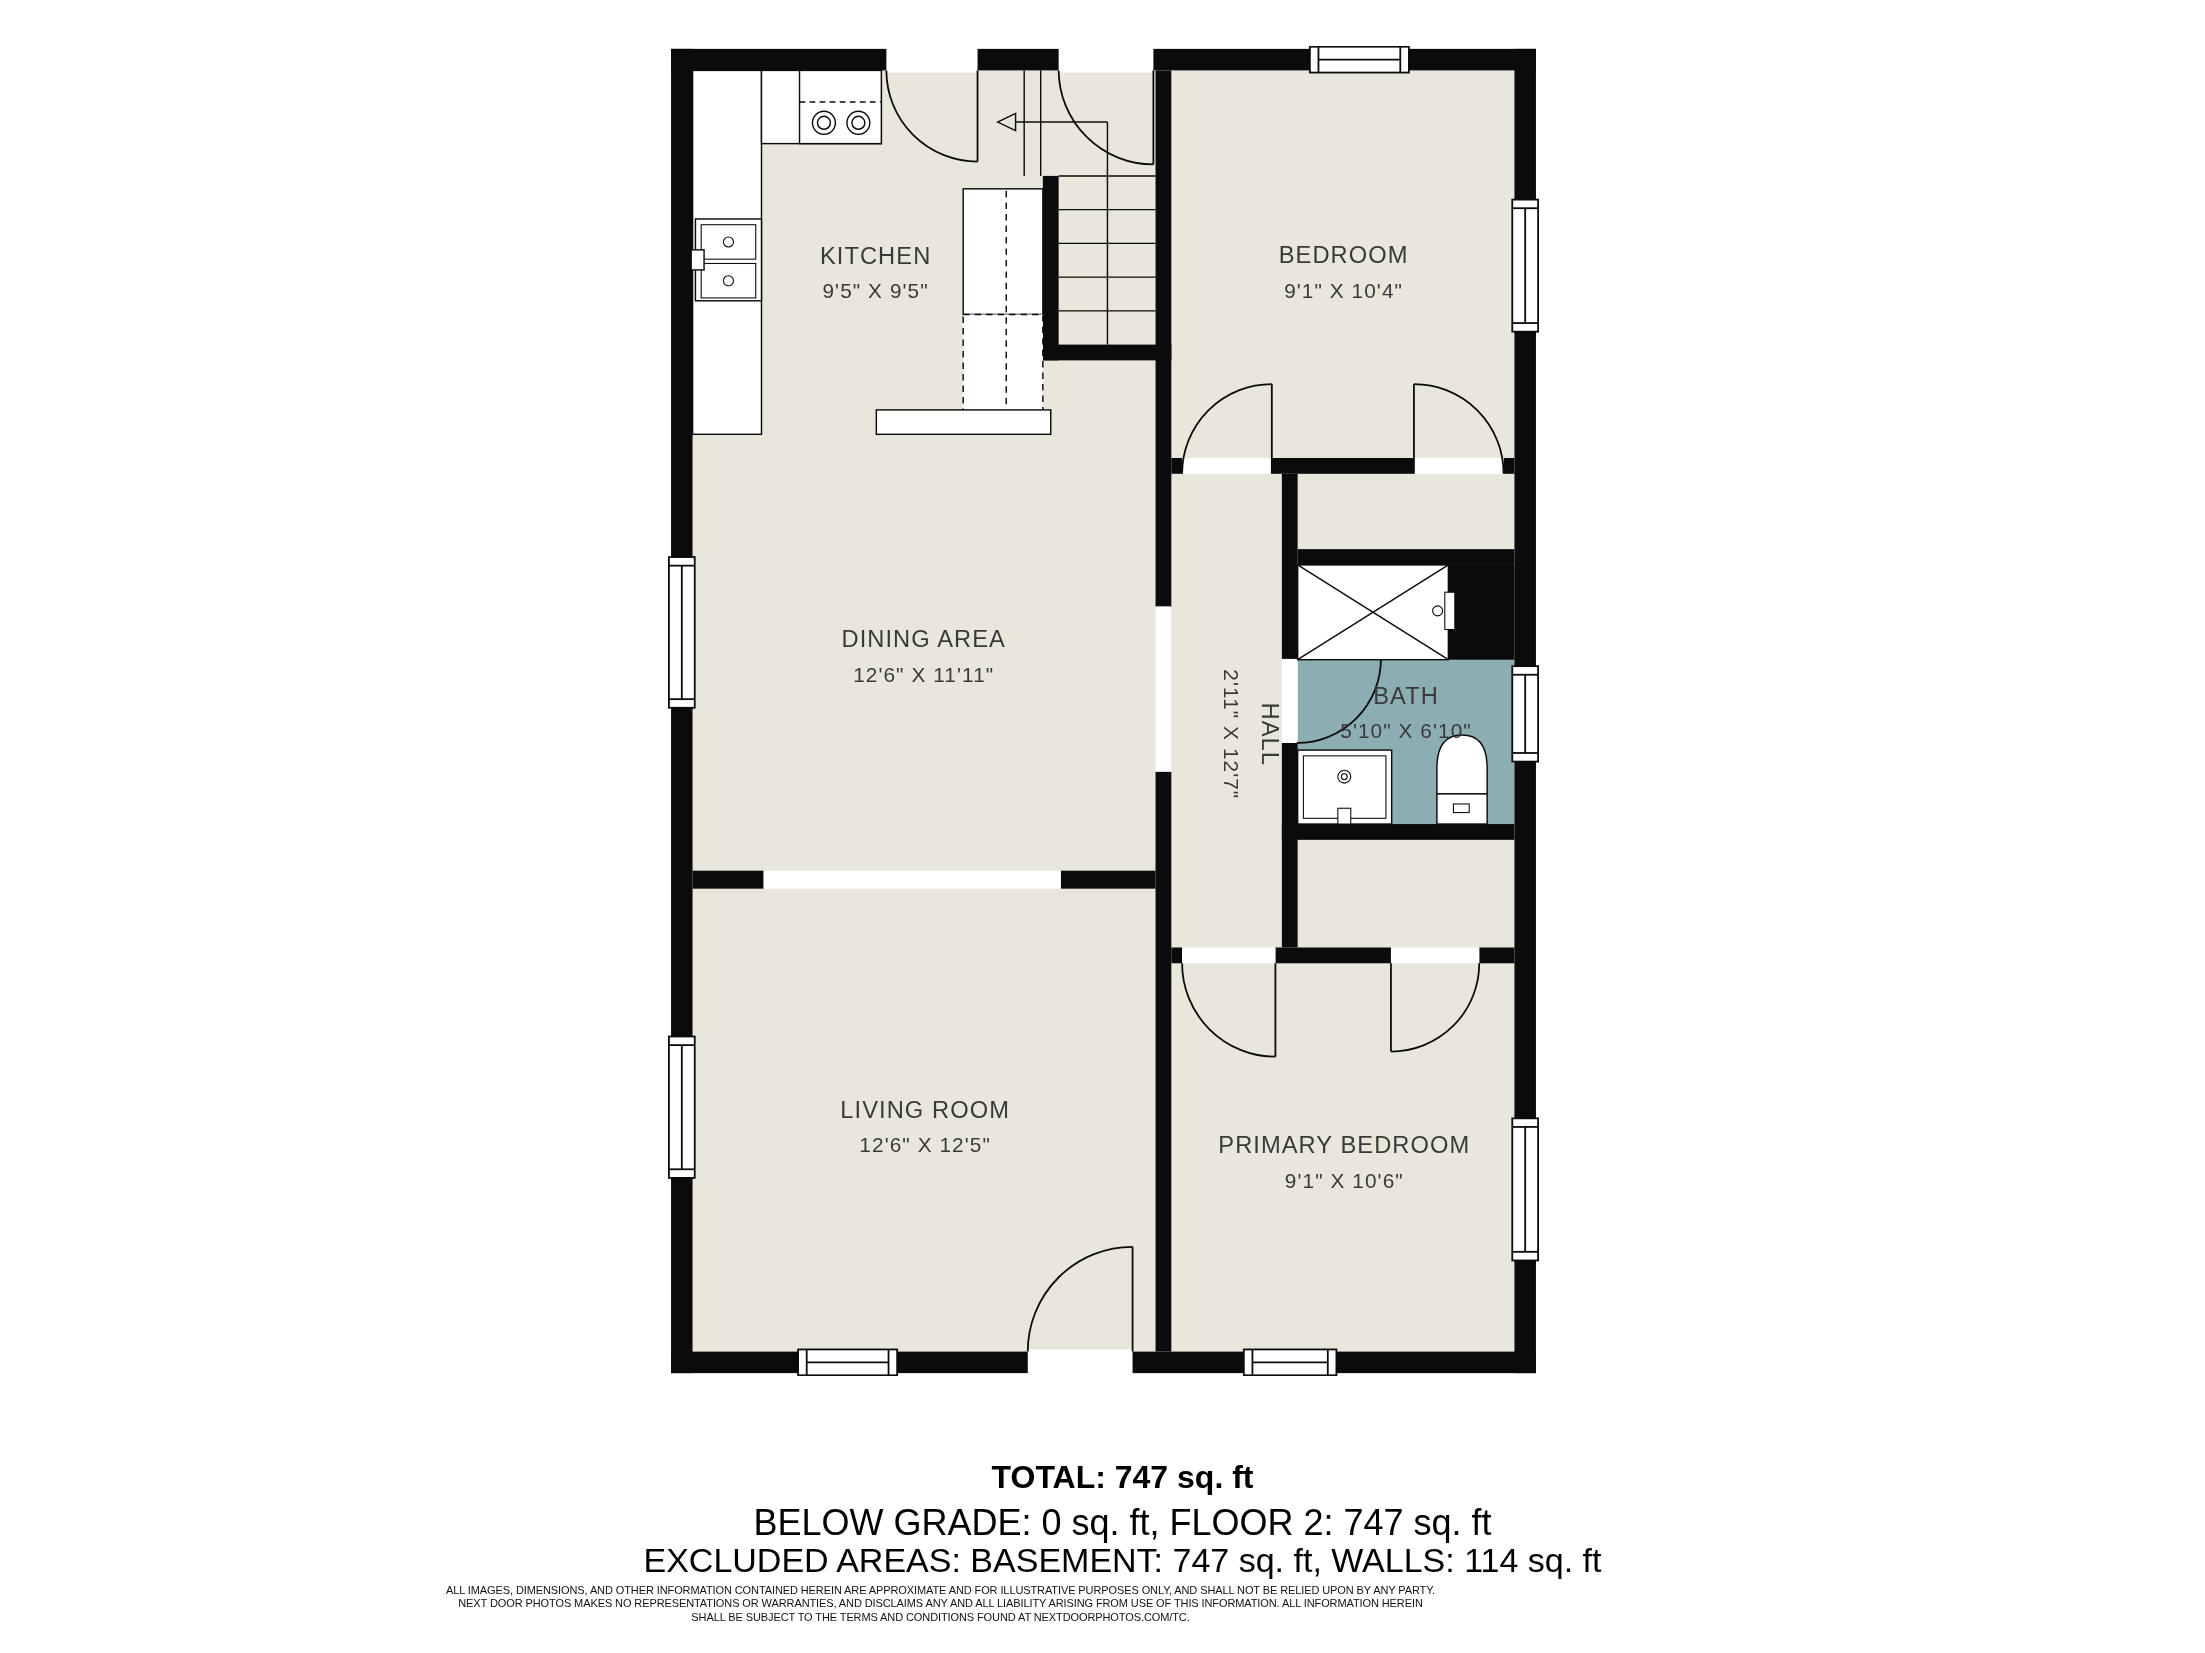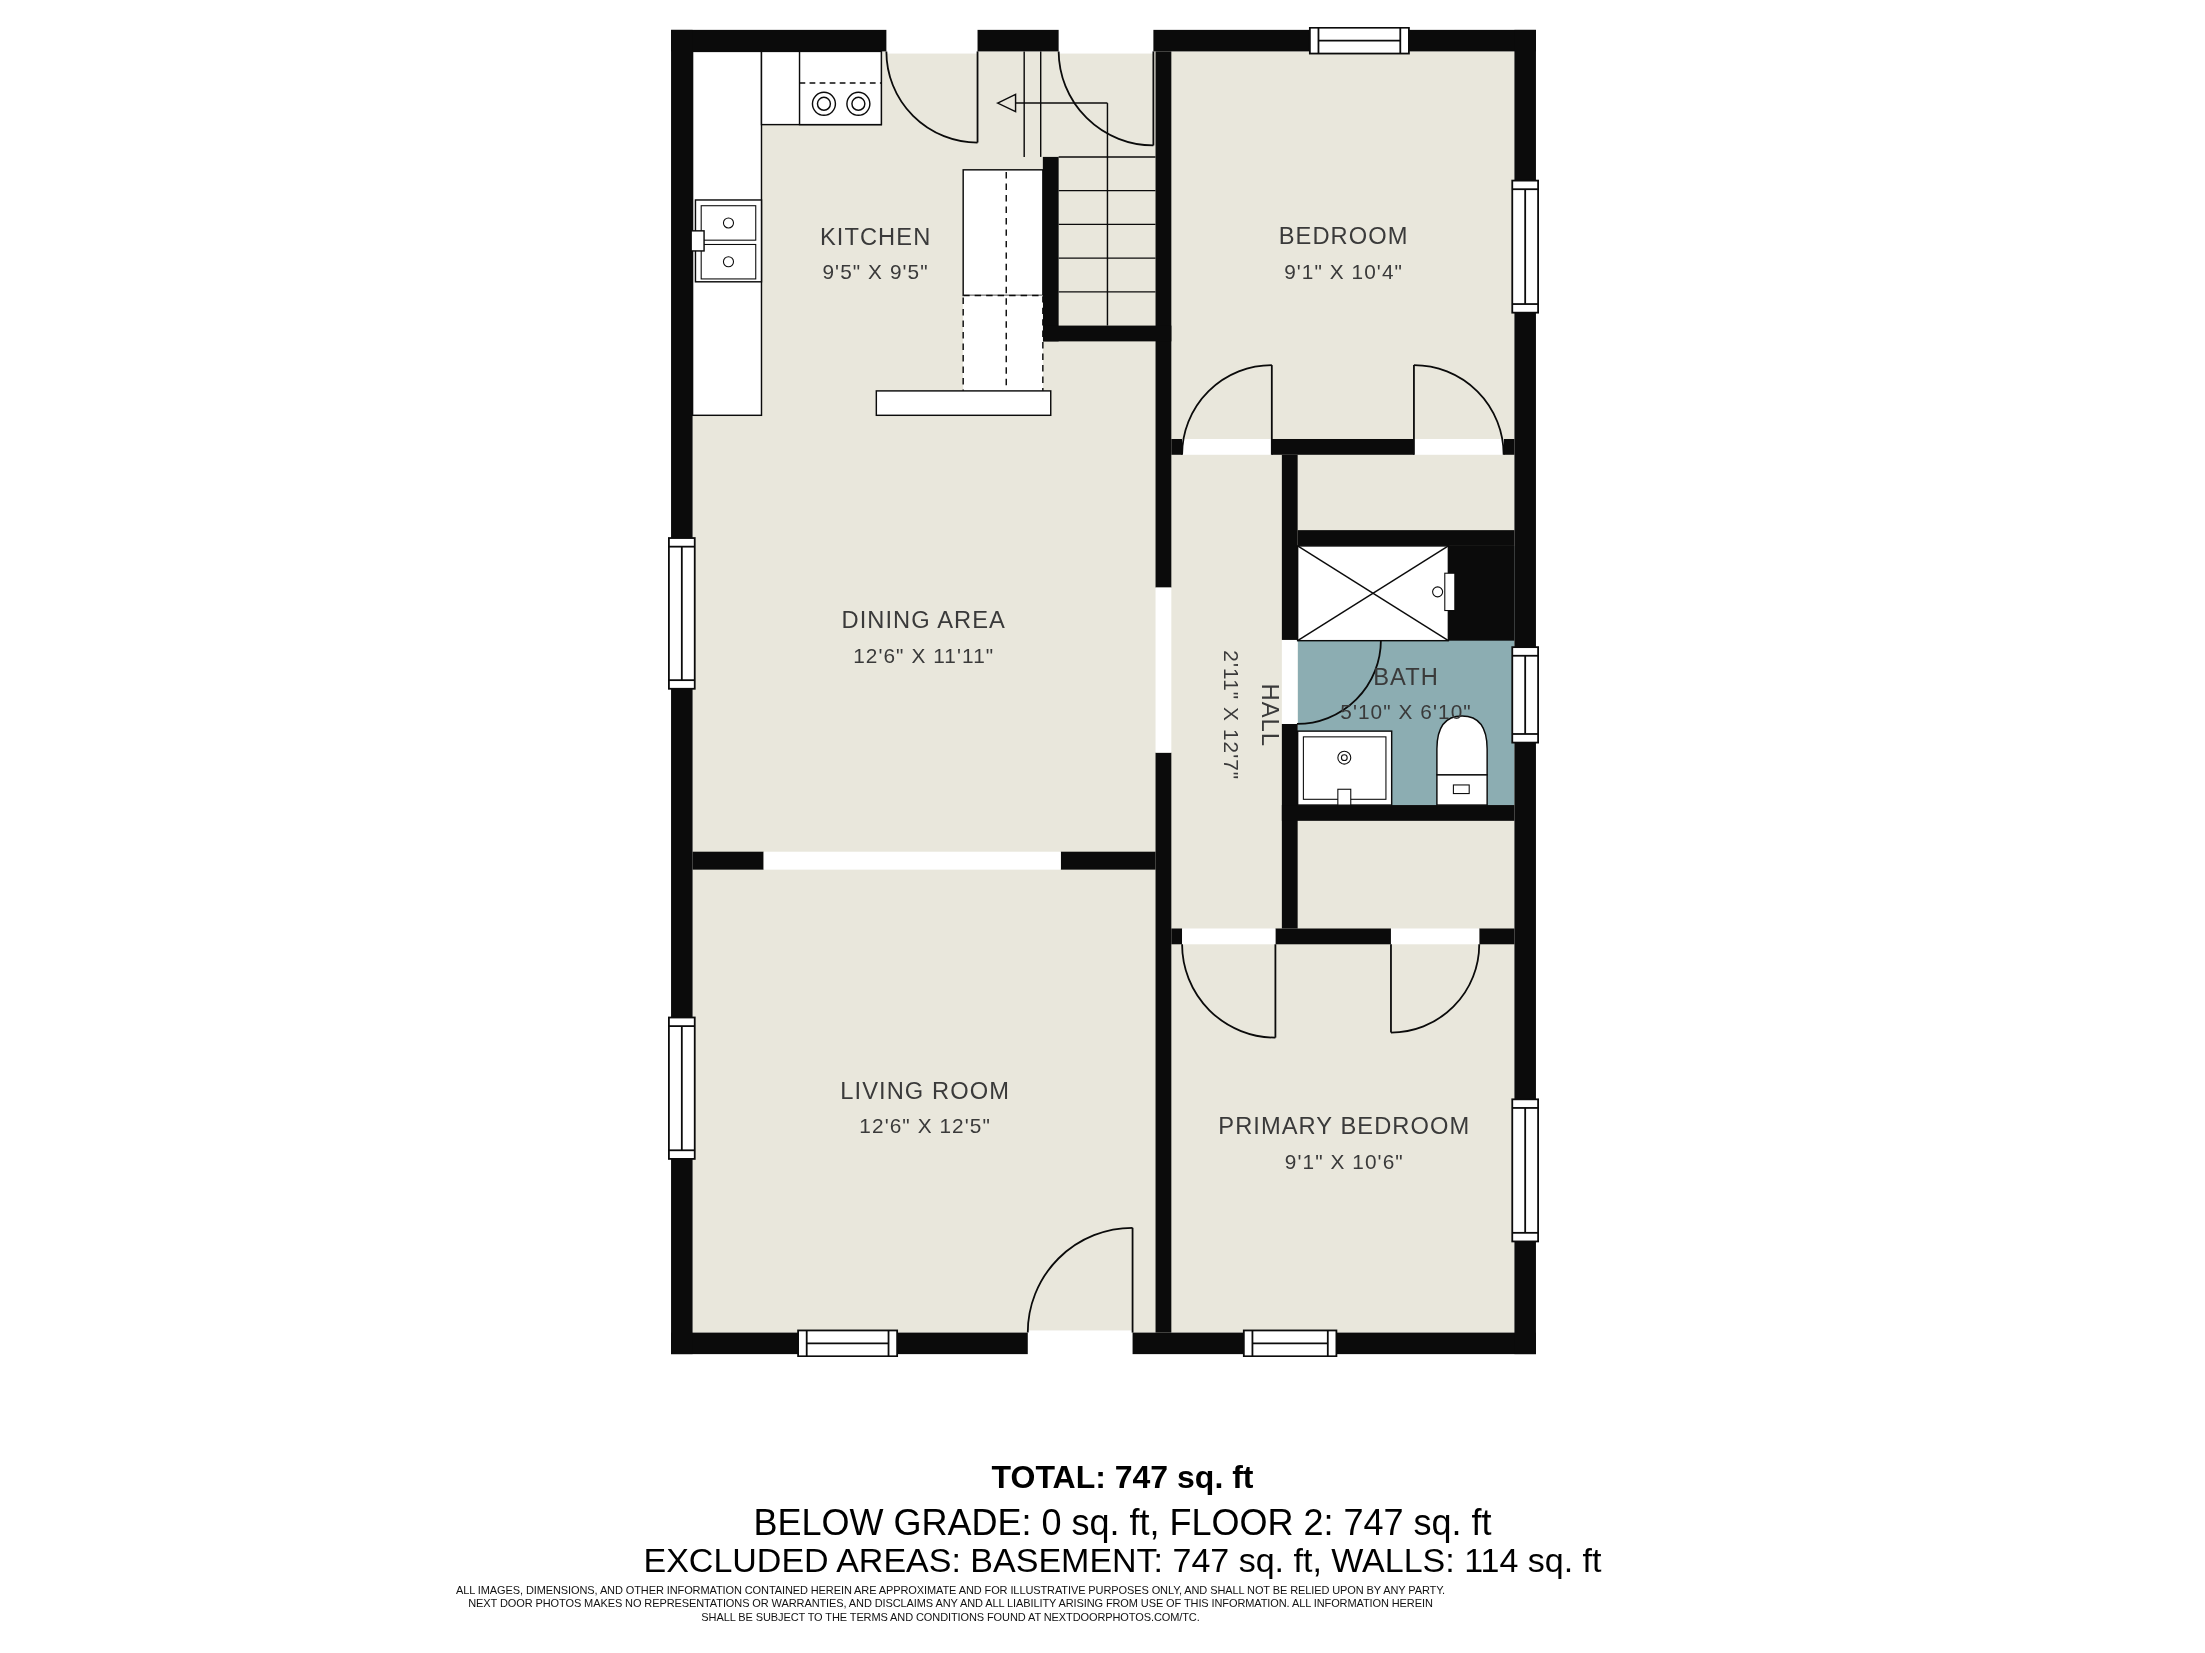--- a/index.html
+++ b/index.html
@@ -1,38 +1,38 @@
 <!DOCTYPE html>
 <html style="font-size:11.5px"><head>
 <meta charset="utf-8">
 <style>
   html,body{margin:0;padding:0;}
   body{
     width:2205px;height:1654px;position:relative;background:#ffffff;
     font-family:"Liberation Sans", sans-serif;
   }
-  .plan-wrap{position:absolute;left:668px;top:27px;width:871px;height:1330px;}
+  .plan-wrap{position:absolute;left:668px;top:46px;width:871px;height:1330px;}
   svg{display:block;}
   .room-name{
     font-family:"Liberation Sans", sans-serif;
     font-size:33px;letter-spacing:1.5px;fill:#3a3a3a;
     text-anchor:middle;
   }
   .room-dims{
     font-family:"Liberation Sans", sans-serif;
     font-size:29px;letter-spacing:1.5px;fill:#3a3a3a;
     text-anchor:middle;
   }
   .summary{position:absolute;left:0;width:2205px;text-align:center;color:#000;padding-left:20px;}
   .summary.total{top:1459px;font-size:32px;font-weight:bold;}
   .summary.sub1{top:1502px;font-size:36px;}
   .summary.sub2{top:1541px;font-size:34px;}
   .disclaimer{
     position:absolute;left:0;top:1584px;width:1881px;text-align:center;
-    font-size:11px;line-height:13.3px;color:#111;letter-spacing:-0.1px;margin-left:10px;
+    font-size:11px;line-height:13.3px;color:#111;letter-spacing:-0.1px;
   }
 </style>
 </head>
 <body>
 
 <div class="plan-wrap">
 <svg width="871" height="1330" viewBox="-4 -4 1213 1853" xmlns="http://www.w3.org/2000/svg">
 
   <rect x="30" y="30" width="1145" height="1785" fill="#e9e7dc"></rect>
   <rect x="873" y="719" width="302" height="361" fill="#8cadb2"></rect>

